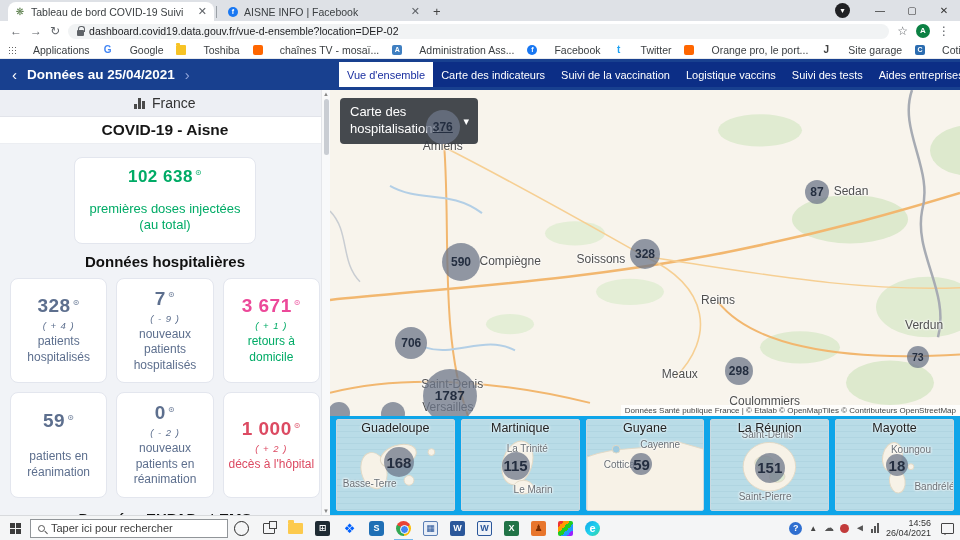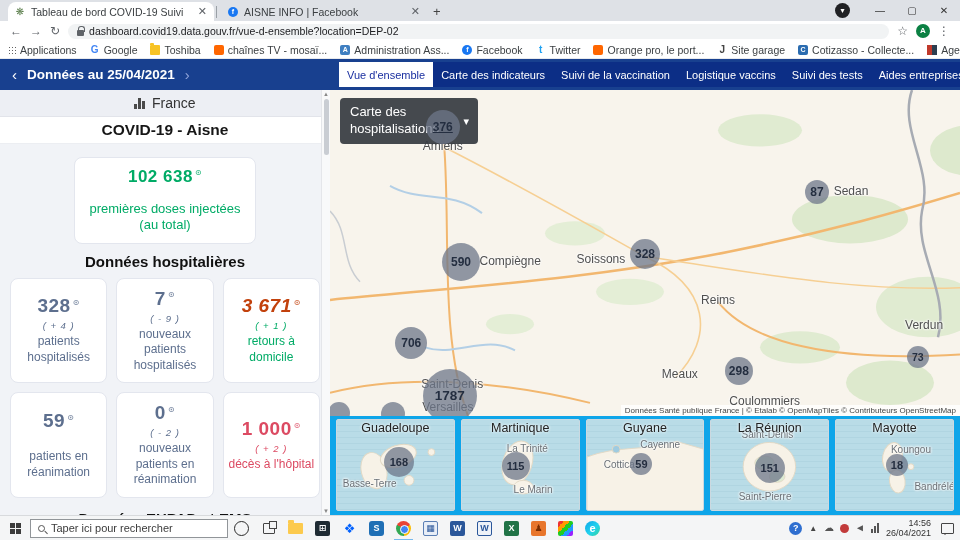--- a/index.html
+++ b/index.html
@@ -18,21 +18,21 @@
 .win-ctrls{position:absolute;right:0;top:0;height:21px;display:flex;align-items:center}
 .wc{width:32px;text-align:center;font-size:10px;color:#333}
 .media-btn{width:15px;height:15px;border-radius:50%;background:#202124;color:#fff;font-size:8px;line-height:15px;text-align:center;margin-right:14px}
 .addrbar{height:20px;background:#fff;display:flex;align-items:center;gap:8px;padding:0 10px}
 .nav-ic{color:#5f6368;font-size:12px}
 .urlbox{flex:1;height:15px;background:#f1f3f4;border-radius:8px;display:flex;align-items:center;gap:5px;padding:0 9px;font-size:10.5px;color:#202124}
 .lock{width:7px;height:6px;background:#5f6368;border-radius:1px;position:relative;margin-top:3px}
 .lock:before{content:"";position:absolute;top:-4px;left:1px;width:5px;height:5px;border:1.2px solid #5f6368;border-bottom:none;border-radius:3px 3px 0 0}
 .avatar{width:14px;height:14px;border-radius:50%;background:#0b8043;color:#fff;font-size:8px;font-weight:bold;text-align:center;line-height:14px}
 .bmbar{height:18px;background:#fff;display:flex;align-items:center;padding:0 8px;gap:13px;border-bottom:1px solid #e8eaed}
-.bm-item{display:flex;align-items:center;gap:4px;font-size:10.5px;color:#3c4043;white-space:nowrap}
+.bm-item{display:flex;align-items:center;gap:17px;font-size:10.5px;color:#3c4043;white-space:nowrap}
 .bi{width:10px;height:10px;display:inline-flex;align-items:center;justify-content:center;font-size:7px;font-weight:bold;color:#fff;flex:none}
 .bi-grid{width:8px;height:8px;background:
  radial-gradient(circle 1px,#616161 99%,transparent) 0 0/3px 3px}
 .bi-letter{background:none!important;font-size:10px}
 .bi-square{border-radius:2px}
 .bi-circle{border-radius:50%}
 .bi-folder{background:#f7c325;border-radius:1px;position:relative}
 .bi-folder:before{content:"";position:absolute;top:-2px;left:0;width:4px;height:2px;background:#f7c325;border-radius:1px 1px 0 0}
 .bi-flag2{background:linear-gradient(90deg,#c0392b 0 50%,#2c3e50 50%)}
 
@@ -75,21 +75,21 @@
 .layer-dd .dd-chev{position:absolute;right:9px;top:50%;transform:translateY(-50%);font-size:11px}
 .bubble{position:absolute;transform:translate(-50%,-50%);border-radius:50%;background:rgba(109,119,137,.75);color:#242e40;font-weight:bold;display:flex;align-items:center;justify-content:center;z-index:6}
 .city{position:absolute;transform:translate(-50%,-50%);font-size:12px;color:#4f4f4f;z-index:3;white-space:nowrap;text-shadow:0 0 3px #fff,0 0 3px #fff,0 0 2px #fff}
 .attrib{position:absolute;right:0;bottom:0;background:rgba(255,255,255,.8);font-size:8px;color:#444;padding:1px 4px;z-index:7}
 
 
 .terr-row{height:99px;display:flex;gap:6px;padding:3px 6px 4px;background:#0ea5e9}
 .terr{flex:1;position:relative;overflow:hidden;border:1px solid #ccd9e0;border-radius:2px;background:repeating-linear-gradient(180deg,#b9dce7 0 5px,#b0d5e1 5px 6px)}
 .terr-title{position:absolute;top:1px;left:0;right:0;text-align:center;font-size:12.5px;color:#222;z-index:4;text-shadow:0 0 3px #eaf4f8,0 0 3px #eaf4f8}
 .terr svg{position:absolute;inset:0}
-.terr .bubble{font-size:11px}
+.terr .bubble{font-size:15px}
 .terr .city{font-size:10px;color:#6a7076}
 
 
 .taskbar{position:absolute;left:0;right:0;bottom:0;height:25px;background:#f4f5f6;border-top:1px solid #d8dadd;display:flex;align-items:center;z-index:20}
 .start{width:30px;height:25px;display:flex;align-items:center;justify-content:center}
 .win-logo{width:11px;height:11px;background:
  linear-gradient(#3b3b3b,#3b3b3b) 0 0/5px 5px no-repeat,
  linear-gradient(#3b3b3b,#3b3b3b) 6px 0/5px 5px no-repeat,
  linear-gradient(#3b3b3b,#3b3b3b) 0 6px/5px 5px no-repeat,
  linear-gradient(#3b3b3b,#3b3b3b) 6px 6px/5px 5px no-repeat}
@@ -259,21 +259,21 @@
             <div class="val" style="color: rgb(93, 111, 142);">328<span class="info-ic">⊙</span></div>
             <div class="delta" style="color: rgb(93, 111, 142);">( + 4 )</div>
             <div class="lbl" style="color: rgb(93, 111, 142);">patients hospitalisés</div>
           </div>
           <div class="stat-card">
             <div class="val" style="color: rgb(93, 111, 142);">7<span class="info-ic">⊙</span></div>
             <div class="delta" style="color: rgb(93, 111, 142);">( - 9 )</div>
             <div class="lbl" style="color: rgb(93, 111, 142);">nouveaux patients hospitalisés</div>
           </div>
           <div class="stat-card">
-            <div class="val" style="color: #c2410c; font-style: italic;">3 671<span class="info-ic">⊙</span></div>
+            <div class="val" style="color: #ec4899;">3 671<span class="info-ic">⊙</span></div>
             <div class="delta" style="color: rgb(0, 171, 102);">( + 1 )</div>
             <div class="lbl" style="color: rgb(0, 171, 102);">retours à domicile</div>
           </div>
           <div class="stat-card">
             <div class="val" style="color: rgb(93, 111, 142);">59<span class="info-ic">⊙</span></div>
             <div class="delta" style="color: rgb(93, 111, 142);"></div>
             <div class="lbl" style="color: rgb(93, 111, 142);">patients en réanimation</div>
           </div>
           <div class="stat-card">
             <div class="val" style="color: rgb(93, 111, 142);">0<span class="info-ic">⊙</span></div>

